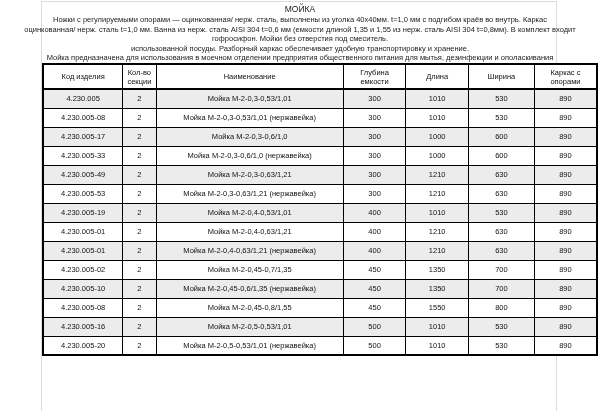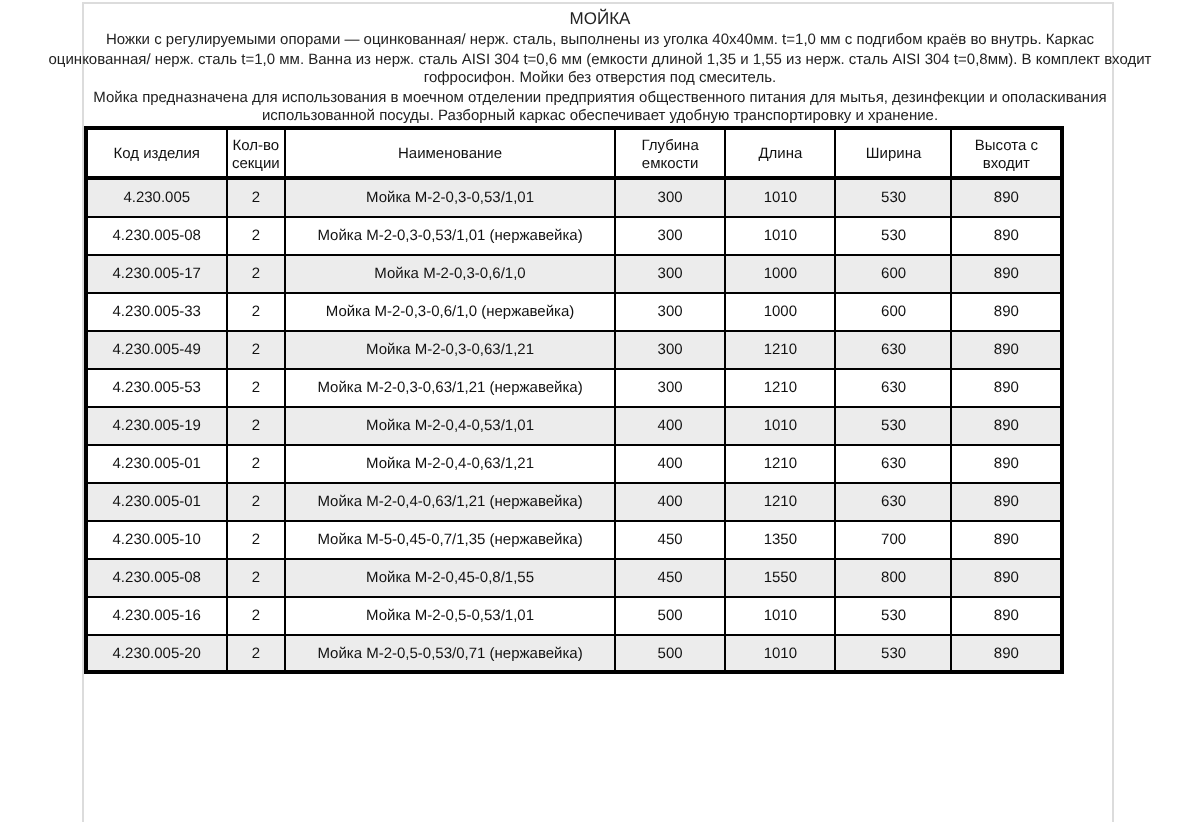--- a/index.html
+++ b/index.html
@@ -37,21 +37,21 @@
   }
   .desc-line{
     font-size:7.5px;
     line-height:9.6px;
     white-space:nowrap;
     color:#222;
   }
   table.spec{
     position:absolute;
     left:42px;top:63px;
-    width:490px;
+    width:556px;
     border-collapse:collapse;
     table-layout:fixed;
   }
   table.spec{border:2px solid var(--border);}
   table.spec th, table.spec td{
     border:1px solid var(--border);
     text-align:center;
     vertical-align:middle;
     font-size:7.5px;
     color:#111;
@@ -85,22 +85,22 @@
 <body>
 
 <div class="page-frame"></div>
 
 <div class="doc-header">
   <div class="page-title">МОЙКА</div>
   <div>
     <div class="desc-line">Ножки с регулируемыми опорами — оцинкованная/ нерж.  сталь, выполнены из уголка 40х40мм. t=1,0 мм с подгибом краёв во внутрь. Каркас</div>
     <div class="desc-line">оцинкованная/ нерж.  сталь t=1,0 мм. Ванна из нерж. сталь AISI 304  t=0,6 мм (емкости длиной 1,35 и 1,55 из нерж. сталь AISI 304 t=0,8мм).  В комплект входит</div>
     <div class="desc-line">гофросифон. Мойки без отверстия под смеситель.</div>
+    <div class="desc-line">использованной посуды. Разборный каркас обеспечивает удобную транспортировку и хранение.</div>
     <div class="desc-line">Мойка предназначена для использования в моечном отделении предприятия общественного питания для мытья, дезинфекции и ополаскивания</div>
-    <div class="desc-line">использованной посуды. Разборный каркас обеспечивает удобную транспортировку и хранение.</div>
   </div>
 </div>
 
 <table class="spec">
   <colgroup>
     <col class="c-code">
       <col class="c-qty">
       <col class="c-name">
     <col class="c-depth">
       <col class="c-len">
@@ -108,21 +108,21 @@
       <col class="c-hgt">
   </colgroup>
   <thead>
     <tr>
       <th>Код изделия</th>
       <th>Кол-во секции</th>
       <th>Наименование</th>
       <th>Глубина емкости</th>
       <th>Длина</th>
       <th>Ширина</th>
-      <th>Высота с входит</th>
+      <th>Каркас с опорами</th>
     </tr>
   </thead>
   <tbody>
       <tr>
         <td>4.230.005</td>
         <td>2</td>
         <td>Мойка М-2-0,3-0,53/1,01</td>
         <td>300</td>
         <td>1010</td>
         <td>530</td>
@@ -194,23 +194,32 @@
       <tr>
         <td>4.230.005-01</td>
         <td>2</td>
         <td>Мойка М-2-0,4-0,63/1,21 (нержавейка)</td>
         <td>400</td>
         <td>1210</td>
         <td>630</td>
         <td>890</td>
       </tr>
       <tr>
+        <td>4.230.005-02</td>
+        <td>2</td>
+        <td>Мойка М-2-0,45-0,7/1,35</td>
+        <td>450</td>
+        <td>1350</td>
+        <td>700</td>
+        <td>890</td>
+      </tr>
+      <tr>
         <td>4.230.005-10</td>
         <td>2</td>
-        <td>Мойка М-5-0,45-0,7/1,35 (нержавейка)</td>
+        <td>Мойка М-2-0,45-0,6/1,35 (нержавейка)</td>
         <td>450</td>
         <td>1350</td>
         <td>700</td>
         <td>890</td>
       </tr>
       <tr>
         <td>4.230.005-08</td>
         <td>2</td>
         <td>Мойка М-2-0,45-0,8/1,55</td>
         <td>450</td>
@@ -223,20 +232,20 @@
         <td>2</td>
         <td>Мойка М-2-0,5-0,53/1,01</td>
         <td>500</td>
         <td>1010</td>
         <td>530</td>
         <td>890</td>
       </tr>
       <tr>
         <td>4.230.005-20</td>
         <td>2</td>
-        <td>Мойка М-2-0,5-0,53/0,71 (нержавейка)</td>
+        <td>Мойка М-2-0,5-0,53/1,01 (нержавейка)</td>
         <td>500</td>
         <td>1010</td>
         <td>530</td>
         <td>890</td>
       </tr>
     </tbody>
 </table>
 
 </body></html>

